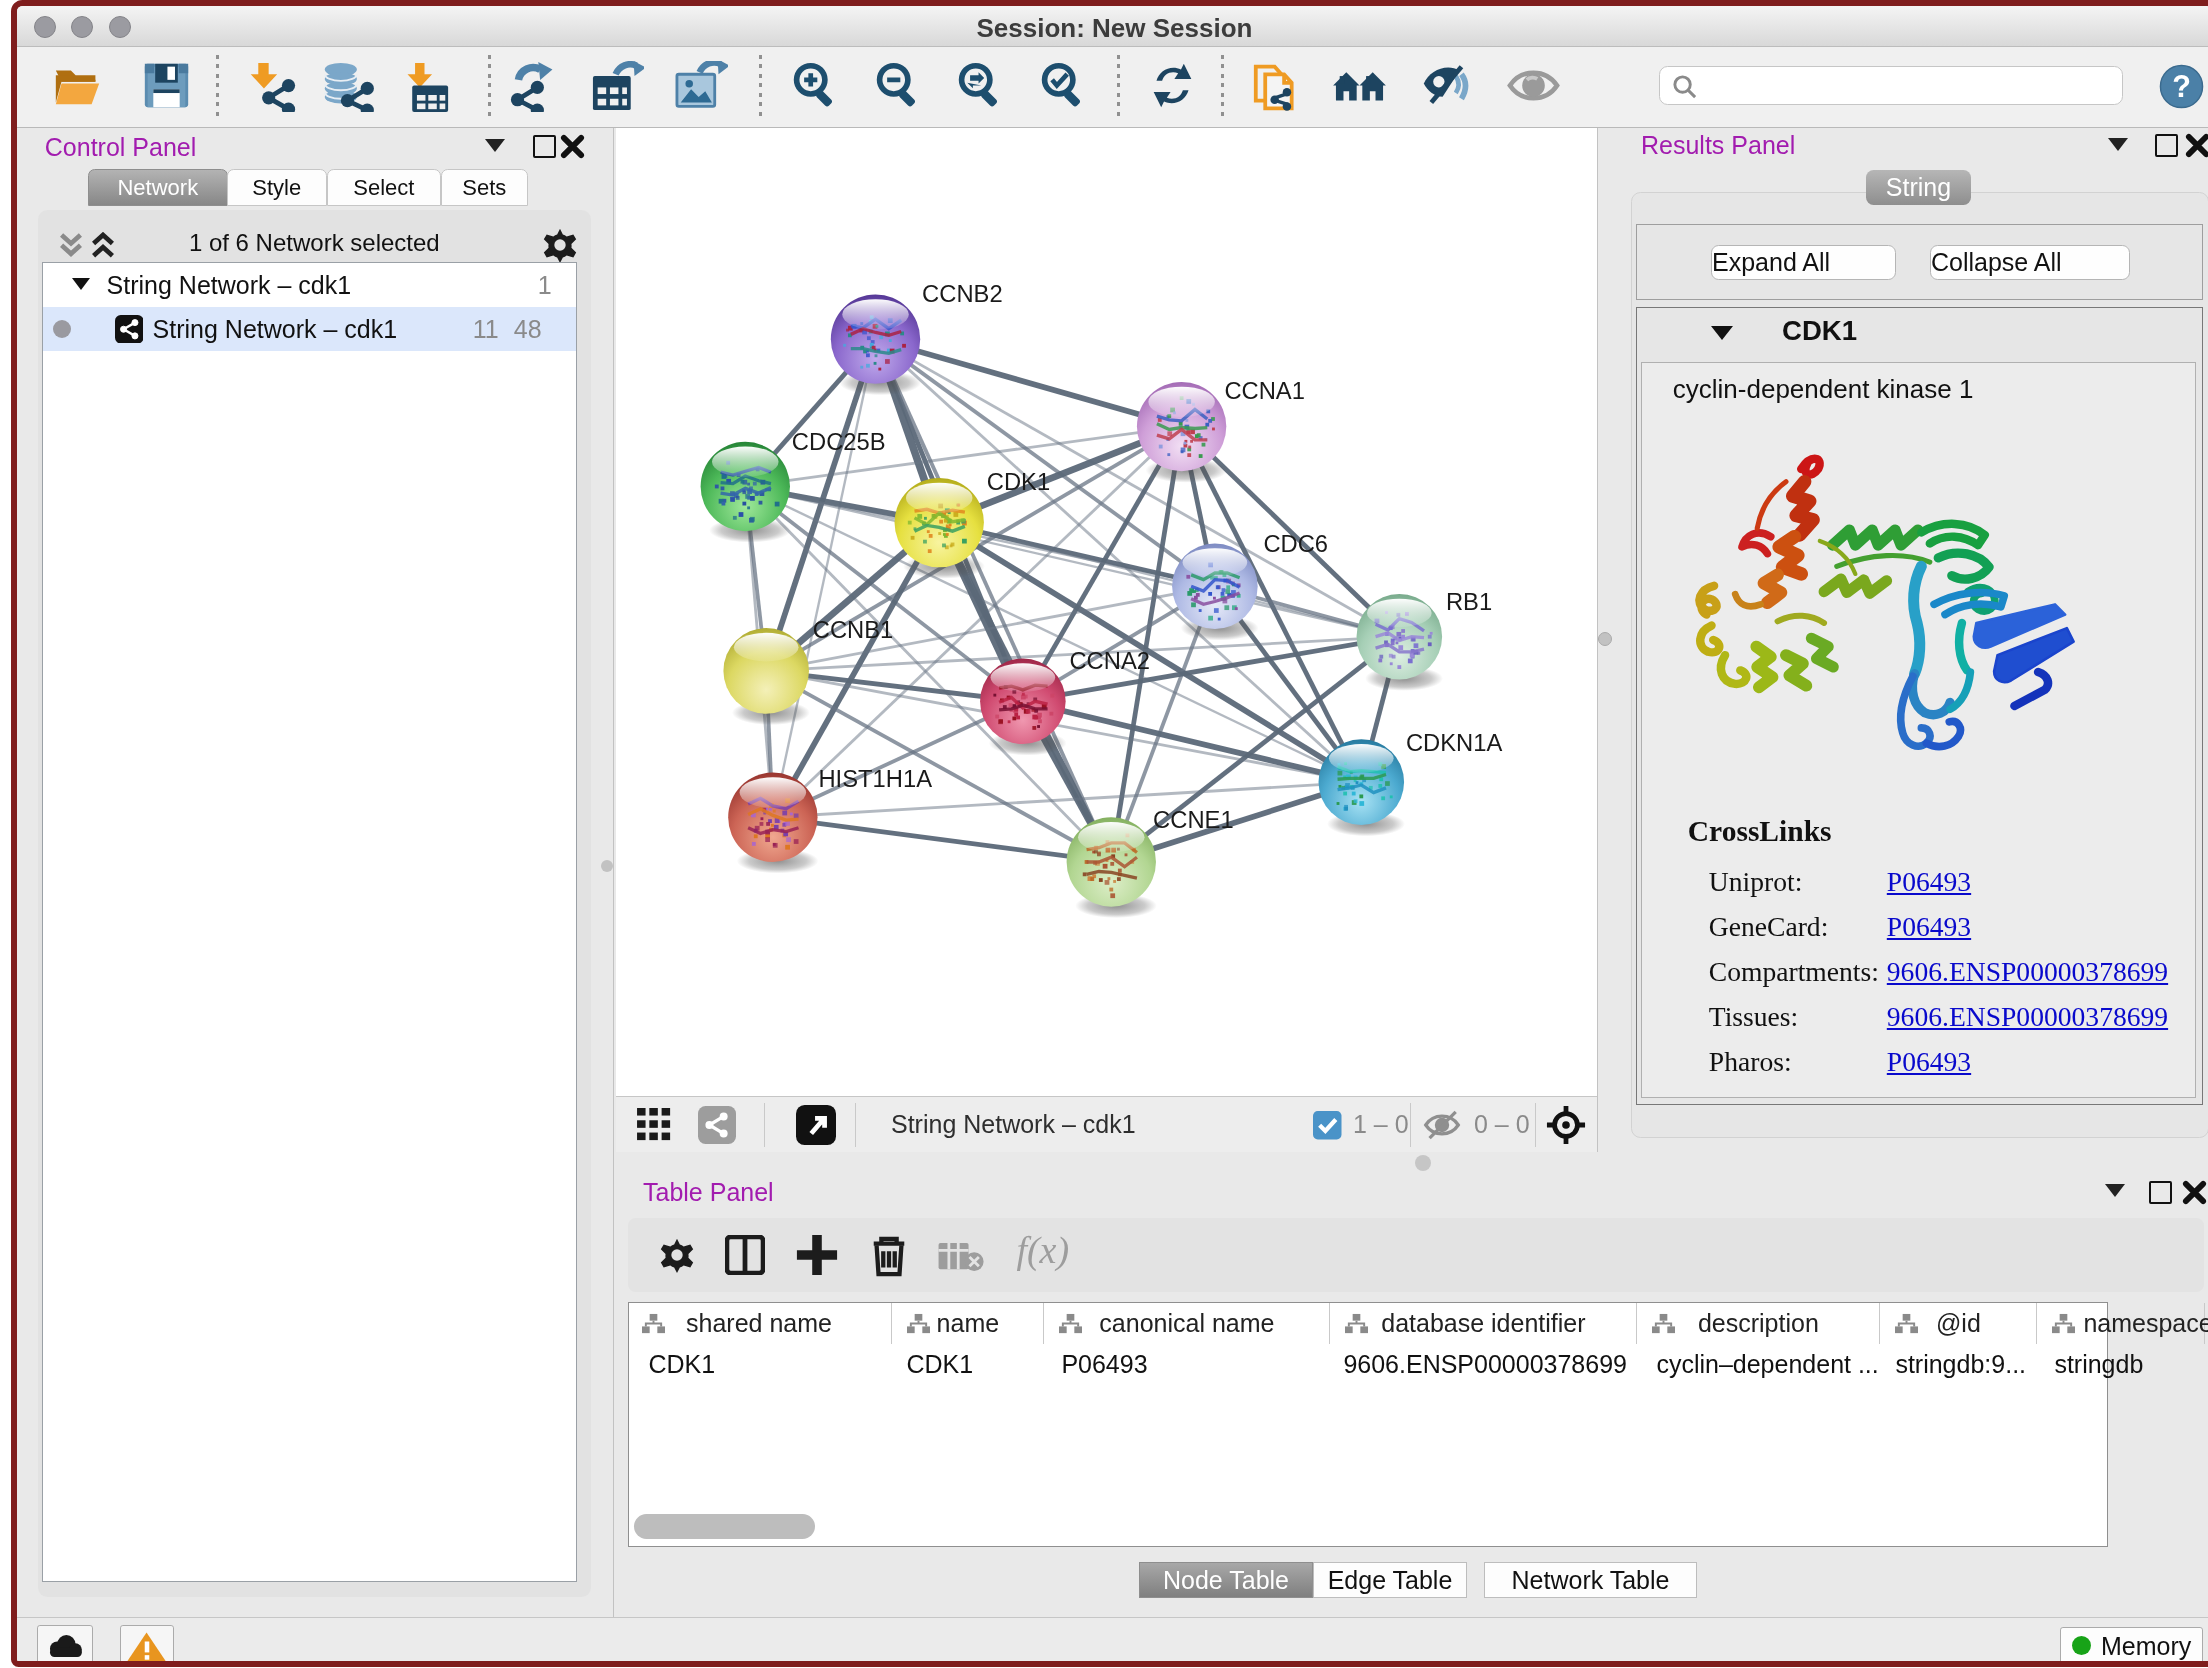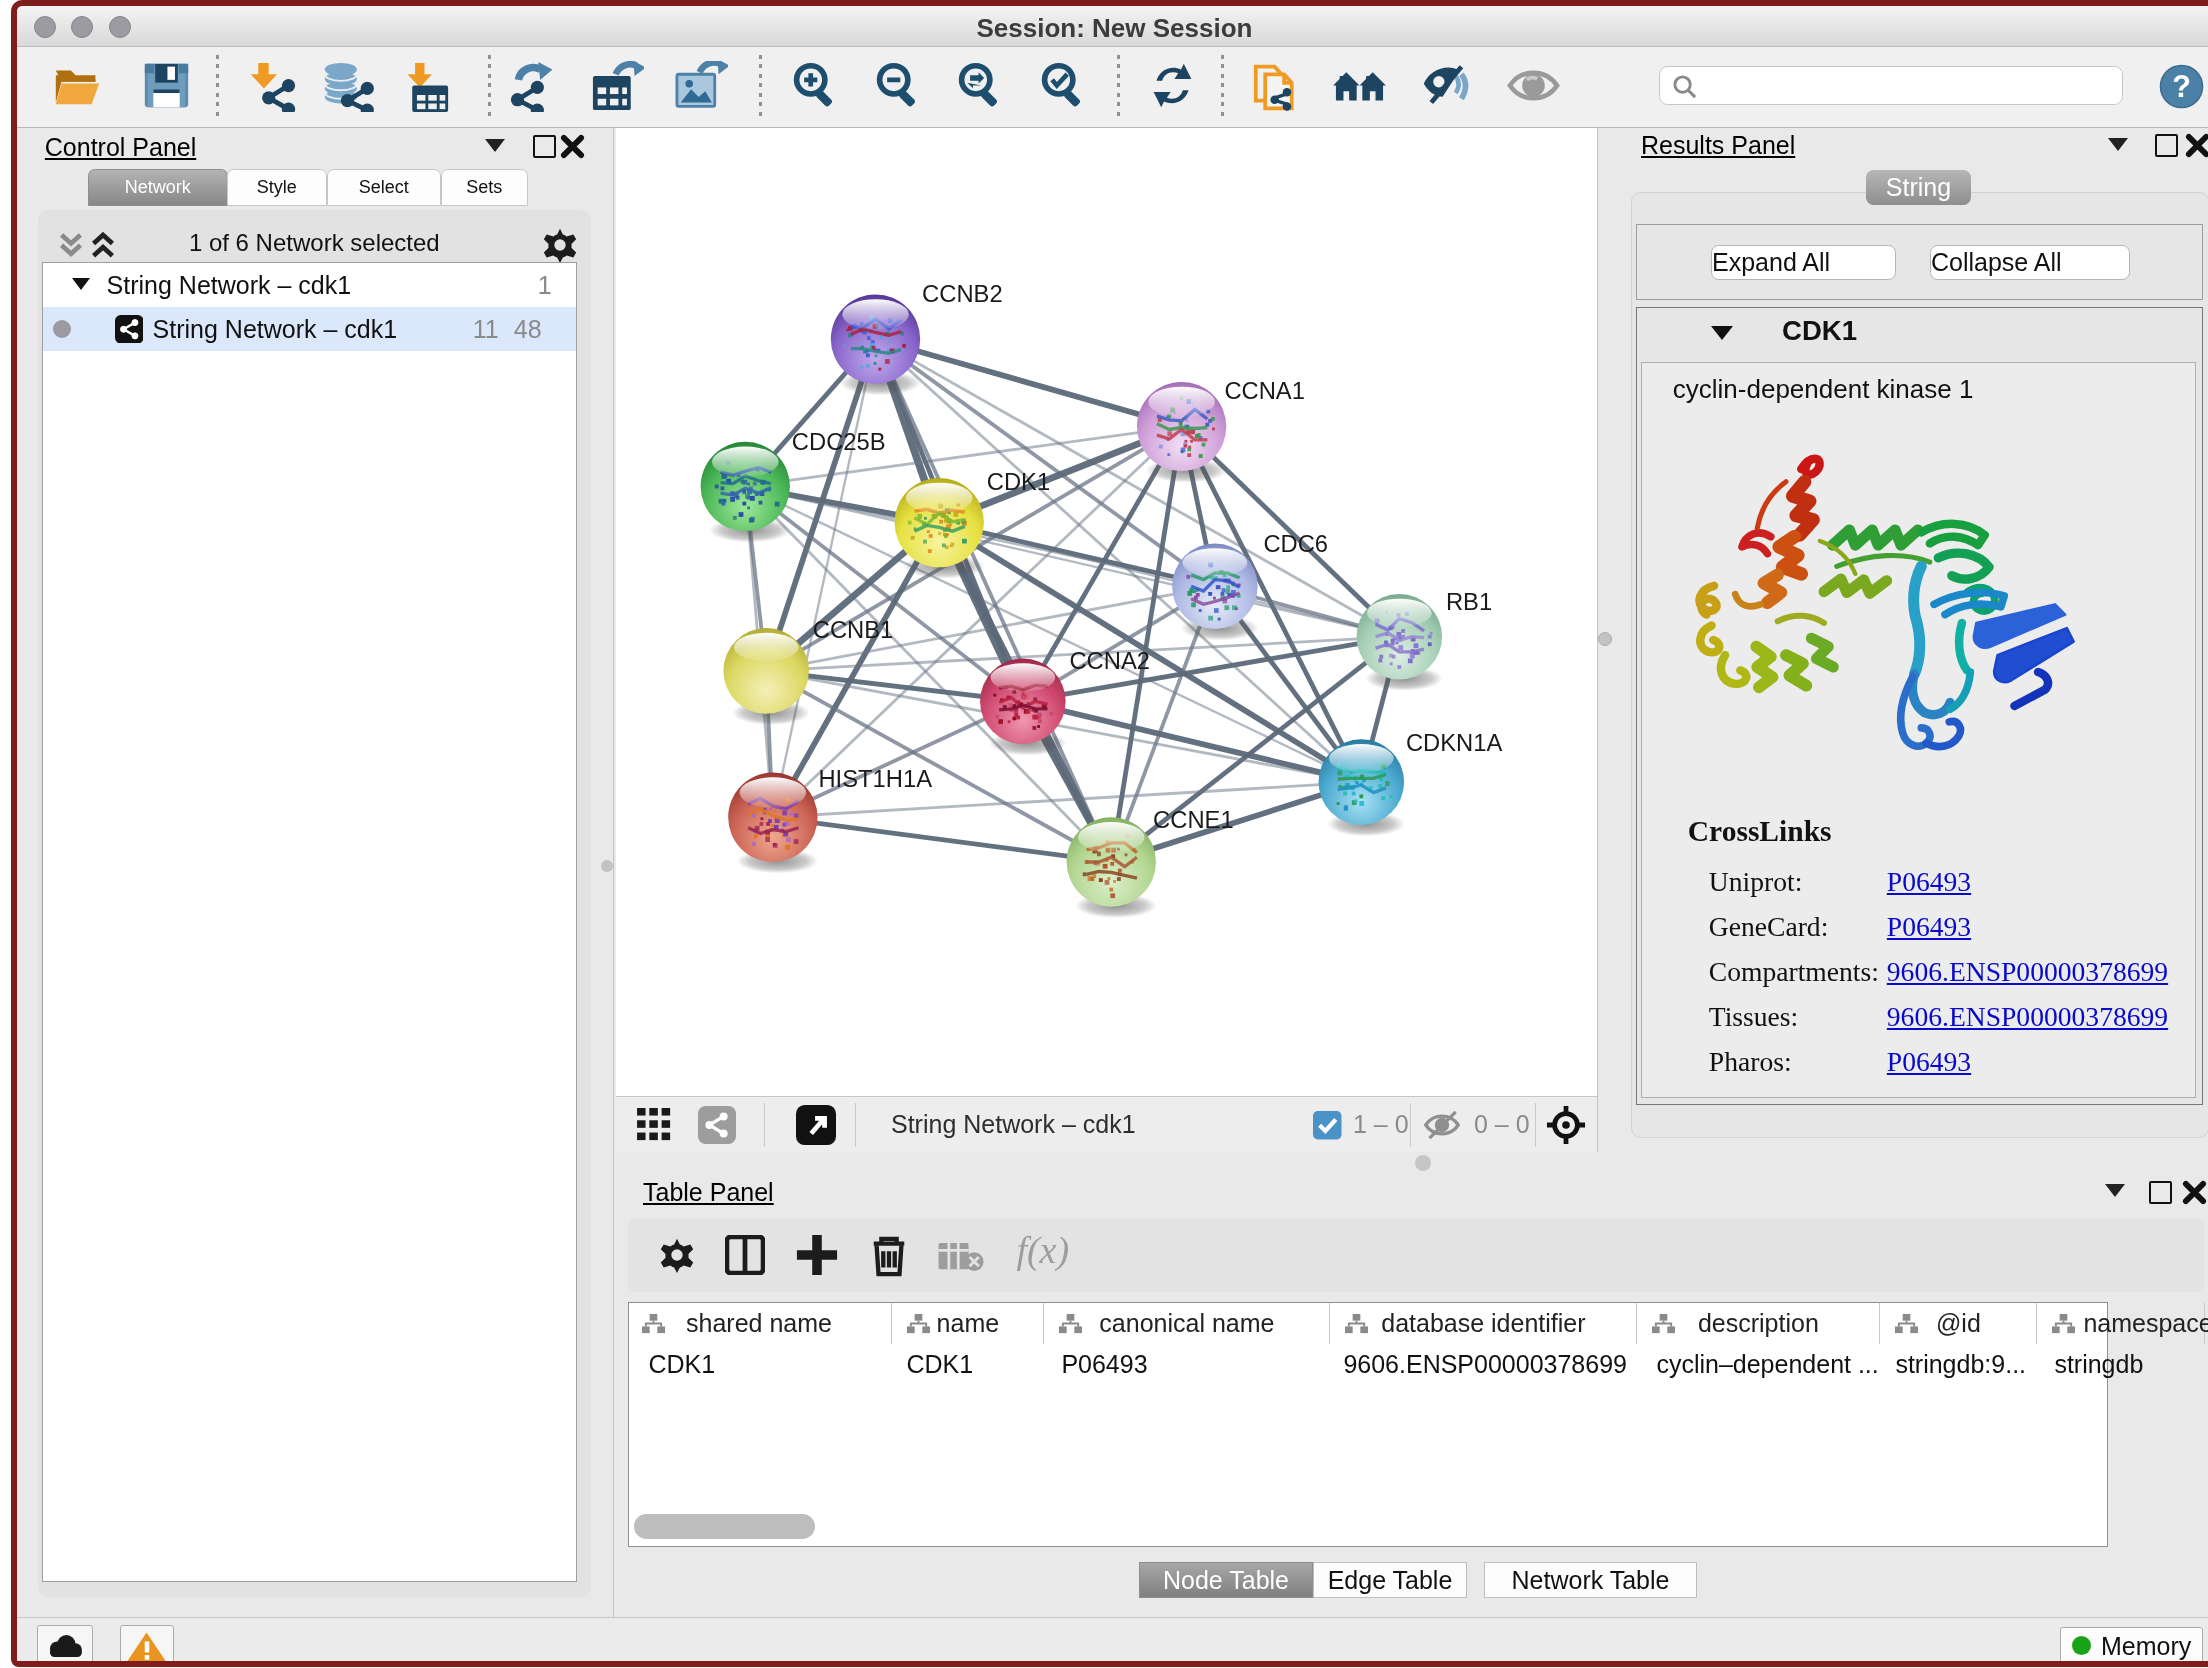--- a/index.html
+++ b/index.html
@@ -8,22 +8,22 @@
 .window{position:absolute;left:11px;top:0;width:2207px;height:1667px;background:#e9e9e9;border:6px solid #7f1d1d;border-radius:11.4px 11.4px 7.6px 7.6px;overflow:hidden;box-sizing:border-box;}
 .titlebar{position:absolute;left:0;top:0;width:100%;height:40px;background:linear-gradient(#f4f4f4,#d8d8d8);border-bottom:1px solid #bcbcbc;}
 .tl{position:absolute;top:9.5px;width:22px;height:22px;border-radius:50%;background:#9b9ba1;border:1px solid #848489;box-sizing:border-box;}
 .title{position:absolute;top:6.7px;left:0;width:100%;text-align:center;font-size:26px;font-weight:600;color:#3c3c3c;}
 .toolbar{position:absolute;left:0;top:41px;width:100%;height:80px;background:#f0f0f0;border-bottom:1px solid #b9b9b9;}
 .tbi{position:absolute;top:14.3px;}
 .tbsep{position:absolute;top:7.6px;width:2.9px;height:61px;background-image:repeating-linear-gradient(#909090 0 3.8px,transparent 3.8px 9.5px);}
 .searchbox{position:absolute;left:1642px;top:19px;width:464px;height:39px;background:#fff;border:1.9px solid #c6c6c6;border-radius:8.6px;box-sizing:border-box;}
 
 .cp{position:absolute;left:4.8px;top:122px;width:592px;height:1489px;background:#e9e9e9;border-right:1px solid #c2c2c2;box-sizing:border-box;}
-.ptitle{font-size:25px;color:#000000;text-decoration:underline;}
-.tab{position:absolute;top:41px;height:37px;box-sizing:border-box;border:1px solid #c6c6c6;background:#fdfdfd;border-radius:6.7px 6.7px 0 0;text-align:center;font-size:18px;color:#111;line-height:35px;}
+.ptitle{font-size:25px;color:#a21caf;}
+.tab{position:absolute;top:41px;height:37px;box-sizing:border-box;border:1px solid #c6c6c6;background:#fdfdfd;border-radius:6.7px 6.7px 0 0;text-align:center;font-size:22px;color:#111;line-height:35px;}
 .tabsel{background:linear-gradient(#b3b3b3,#878787);color:#fff;border-color:#8e8e8e;}
 .cpbox{position:absolute;left:16px;top:82px;width:553px;height:1387px;background:#e2e2e2;border-radius:9.5px;}
 .cplist{position:absolute;left:3.8px;top:52px;width:535px;height:1320px;background:#fff;border:1.9px solid #9aa0a6;box-sizing:border-box;}
 .trow{position:absolute;left:0;width:100%;height:44px;font-size:25px;color:#111;}
 .gray{color:#8a8a8a;}
 
 .nv{position:absolute;left:599px;top:122px;width:982px;height:1024px;background:#fff;border-right:1px solid #c2c2c2;box-sizing:border-box;}
 .nvfoot{position:absolute;left:0;bottom:0;width:100%;height:56px;background:#ededed;border-top:1px solid #c6c6c6;box-sizing:border-box;}
 .vsep{position:absolute;top:5.7px;width:1px;height:44px;background:#c9c9c9;}
 

